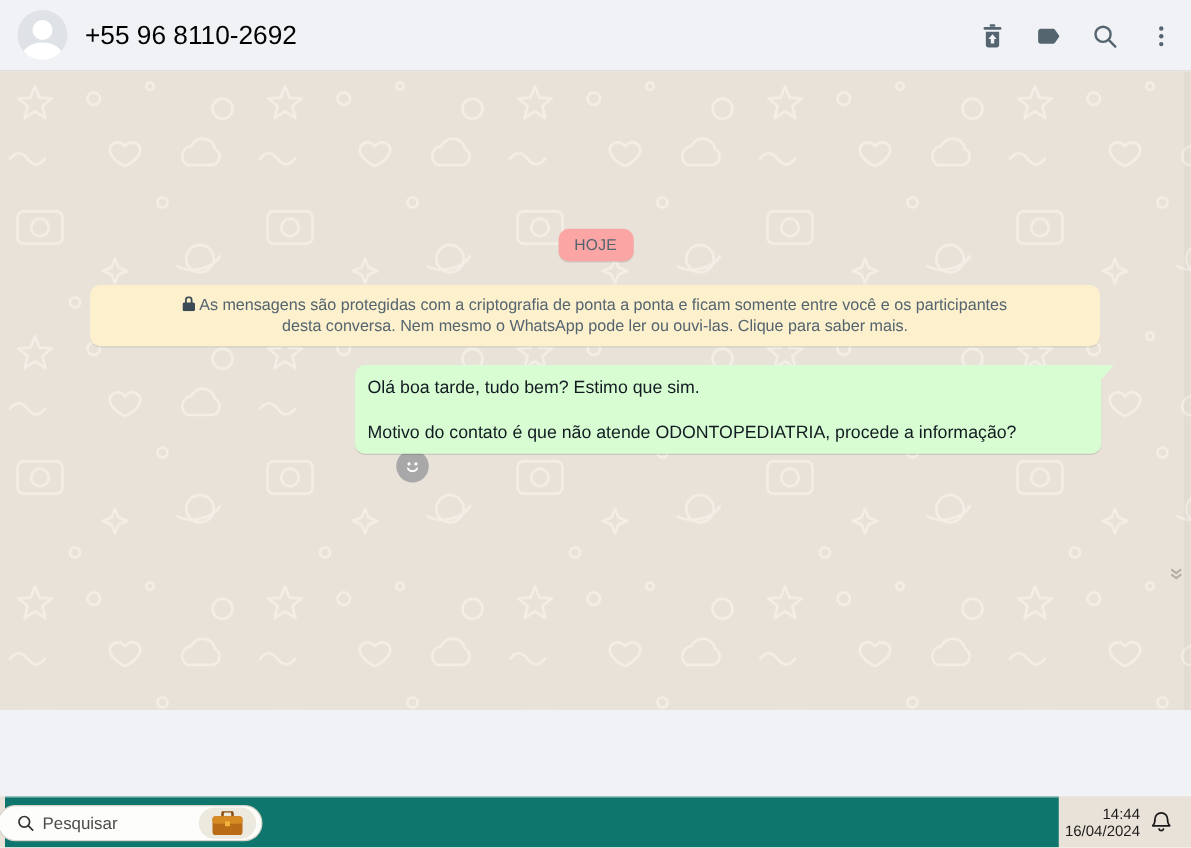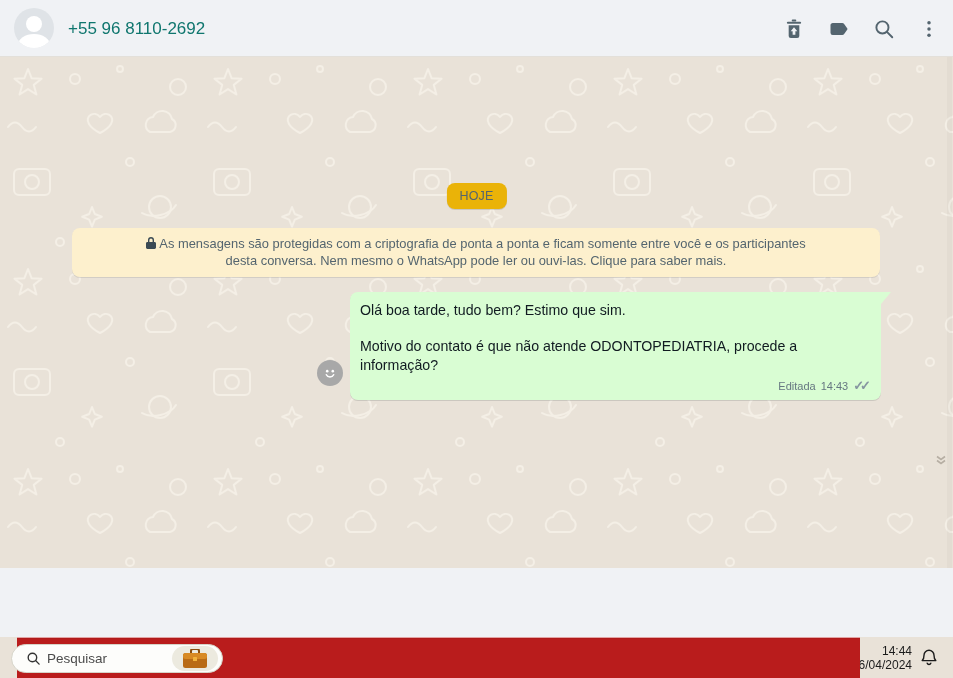--- a/index.html
+++ b/index.html
@@ -7,60 +7,60 @@
   #screen { position:relative; width:953px; height:678px; overflow:hidden; background:#e9e2d8; }
 
   
   #chat-header { position:absolute; top:0; left:0; width:953px; height:57px; background:#f0f2f5;
     border-bottom:1px solid #e3e0da; display:flex; align-items:center; z-index:5; }
   .avatar { position:absolute; left:14px; top:8px; width:40px; height:40px; border-radius:50%;
     background:#dfe3e7; overflow:hidden; }
   .avatar .head { position:absolute; left:12px; top:8px; width:16px; height:16px; border-radius:50%; background:#fff; }
   .avatar .body { position:absolute; left:4px; top:26px; width:32px; height:22px; border-radius:50%; background:#fff; }
   .contact-name { position:absolute; left:68px; top:0; height:57px; display:flex; align-items:center;
-    font-size:17px; color:#0f766e; }
+    font-size:21px; color:#000000; }
   .header-actions { position:absolute; right:12px; top:0; height:57px; display:flex; align-items:center; gap:21px; }
   .icon-btn { width:24px; height:24px; display:flex; align-items:center; justify-content:center; cursor:pointer; }
 
   
   #chat-area { position:absolute; top:57px; left:0; width:953px; height:511px; }
   #doodle-bg { position:absolute; inset:0; }
   .scroll-track { position:absolute; right:1px; top:0; width:5px; height:511px; background:rgba(0,0,0,0.025); }
 
-  .date-pill { position:absolute; left:50%; transform:translateX(-50%); top:126px; background:#eab308;
+  .date-pill { position:absolute; left:50%; transform:translateX(-50%); top:126px; background:#fca5a5;
     border-radius:8px; padding:6px 13px; font-size:12.5px; color:#54656f; letter-spacing:.2px;
     box-shadow:0 1px .5px rgba(11,20,26,.13); }
 
   .e2e-banner { position:absolute; left:72px; top:171px; width:808px; background:#fdf0cd; border-radius:8px;
     padding:8px 60px; text-align:center; font-size:12.9px; line-height:16.5px; color:#54656f;
     box-shadow:0 1px .5px rgba(11,20,26,.10); cursor:pointer; }
   .lock-icon { display:inline-block; vertical-align:-1px; margin-right:3px; }
 
   .msg-row { position:absolute; top:235px; left:0; width:953px; }
-  .bubble { position:absolute; right:72px; top:0; width:531px; background:#d9fdd3; border-radius:8px;
+  .bubble { position:absolute; right:72px; top:0; width:597px; background:#d9fdd3; border-radius:8px;
     border-top-right-radius:0; padding:9px 10px 7px 10px; box-shadow:0 1px .5px rgba(11,20,26,.13); }
   .bubble-tail { position:absolute; top:0; right:-10px; width:0; height:0;
     border-left:10px solid #d9fdd3; border-bottom:12px solid transparent; }
   .bubble p { font-size:14.2px; line-height:19px; color:#111b21; margin-bottom:17px; }
   .bubble p:last-of-type { margin-bottom:0; }
   .bubble-meta { display:flex; justify-content:flex-end; align-items:center; gap:5px; margin-top:3px;
     font-size:11px; color:#667781; }
   .ticks { font-size:13px; letter-spacing:-4px; color:#8696a0; padding-right:4px; font-weight:700; }
 
   .reaction-btn { position:absolute; left:317px; top:68px; width:26px; height:26px; border-radius:50%;
     background:#a8a8a8; display:flex; align-items:center; justify-content:center; cursor:pointer; }
 
   .scroll-chevrons { position:absolute; right:6px; top:395px; opacity:.55; }
 
   
   #composer { position:absolute; top:568px; left:0; width:953px; height:69px; background:#f0f2f5;
     display:flex; align-items:center; z-index:5; }
 
   
-  #taskbar { position:absolute; top:637px; left:17px; width:843px; height:41px; background:#b91c1c;
+  #taskbar { position:absolute; top:637px; left:4px; width:843px; height:41px; background:#0f766e;
     border-top:1px solid rgba(255,255,255,.6); box-shadow:inset 0 1px 0 rgba(0,0,0,.05); z-index:6; }
   .tb-search { position:absolute; left:-6px; top:6px; width:212px; height:29px; background:#fdfdfb;
     border:1px solid #d6d4c8; border-radius:15px; display:flex; align-items:center; cursor:pointer; }
   .tb-search input { border:none; outline:none; background:transparent; font-size:13.5px; color:#3b3b3b;
     width:120px; margin-left:6px; font-family:"Liberation Sans",sans-serif; }
   .tb-search input::placeholder { color:#4b4b4b; }
   .tb-search .mag { margin-left:14px; }
   .briefcase-wrap { position:absolute; right:4px; top:1px; width:46px; height:25px; border-radius:13px;
     background:#eceadf; display:flex; align-items:center; justify-content:center; }
 
@@ -176,25 +176,20 @@
           <circle cx="8.3" cy="9.5" r="1.7" fill="#fff"></circle>
           <circle cx="15.7" cy="9.5" r="1.7" fill="#fff"></circle>
           <path d="M7 14.2a5.6 5.6 0 0 0 10 0" fill="none" stroke="#fff" stroke-width="1.8" stroke-linecap="round"></path>
         </svg>
       </div>
 
       <div class="bubble">
         <div class="bubble-tail"></div>
         <p>Olá boa tarde, tudo bem? Estimo que sim.</p>
         <p>Motivo do contato é que não atende ODONTOPEDIATRIA, procede a informação?</p>
-        <div class="bubble-meta">
-          <span>Editada</span>
-          <span>14:43</span>
-          <span class="ticks">✓✓</span>
-        </div>
       </div>
     </div>
 
     <div class="scroll-chevrons">
       <svg width="12" height="12" viewBox="0 0 12 12">
         <path d="M2 2.5l4 3 4-3" fill="none" stroke="#8d8579" stroke-width="1.6"></path>
         <path d="M2 6.5l4 3 4-3" fill="none" stroke="#8d8579" stroke-width="1.6"></path>
       </svg>
     </div>
   </div>

